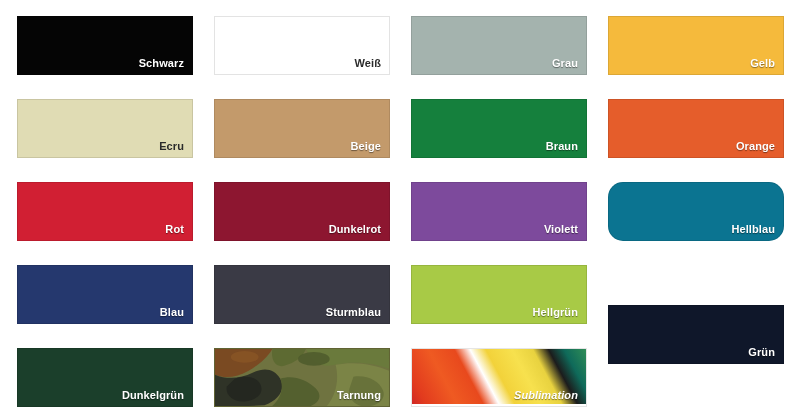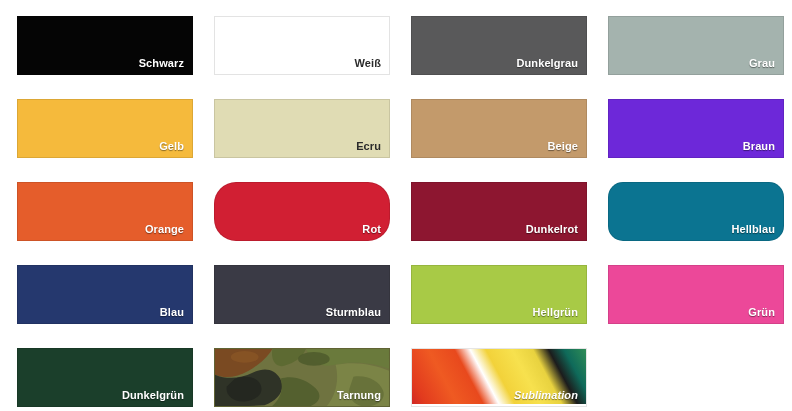--- a/index.html
+++ b/index.html
@@ -75,64 +75,64 @@
 <body>
 
 <div id="swatch-grid">
 
   <div class="swatch" style="background-color: rgb(5, 5, 5);">
     <span class="swatch-label">Schwarz</span>
   </div>
   <div class="swatch white-face light-label" style="background-color: rgb(255, 255, 255);">
     <span class="swatch-label">Weiß</span>
   </div>
-  <div class="swatch" style="background-color: rgb(89, 89, 90);">
-    <span class="swatch-label">Dunkelgrau</span>
-  </div>
   <div class="swatch" style="background-color: rgb(164, 179, 174);">
     <span class="swatch-label">Grau</span>
   </div>
 
   <div class="swatch" style="background-color: rgb(245, 186, 60);">
     <span class="swatch-label">Gelb</span>
   </div>
   <div class="swatch light-label" style="background-color: rgb(224, 220, 180); text-decoration: underline;">
     <span class="swatch-label">Ecru</span>
   </div>
   <div class="swatch" style="background-color: rgb(195, 154, 107);">
     <span class="swatch-label">Beige</span>
   </div>
-  <div class="swatch" style="background-color: #6d28d9;">
+  <div class="swatch" style="background-color: #15803d;">
     <span class="swatch-label">Braun</span>
   </div>
 
   <div class="swatch" style="background-color: rgb(229, 93, 43);">
     <span class="swatch-label">Orange</span>
   </div>
-  <div class="swatch" style="background-color: rgb(209, 31, 51); border-radius: 22px;">
+  <div class="swatch" style="background-color: rgb(209, 31, 51);">
     <span class="swatch-label">Rot</span>
   </div>
   <div class="swatch" style="background-color: rgb(141, 22, 48);">
     <span class="swatch-label">Dunkelrot</span>
+  </div>
+  <div class="swatch" style="background-color: rgb(125, 74, 156);">
+    <span class="swatch-label">Violett</span>
   </div>
 
   <div class="swatch" style="background-color: rgb(11, 116, 145); border-radius: 15px;">
     <span class="swatch-label">Hellblau</span>
   </div>
   <div class="swatch" style="background-color: rgb(37, 56, 110);">
     <span class="swatch-label">Blau</span>
   </div>
   <div class="swatch" style="background-color: rgb(58, 58, 69);">
     <span class="swatch-label">Sturmblau</span>
   </div>
   <div class="swatch" style="background-color: rgb(168, 202, 70);">
     <span class="swatch-label">Hellgrün</span>
   </div>
 
-  <div class="swatch" style="background-color: #ec4899;">
+  <div class="swatch" style="background-color: #0f172a; margin-top: 40px;">
     <span class="swatch-label">Grün</span>
   </div>
   <div class="swatch" style="background-color: rgb(27, 63, 43);">
     <span class="swatch-label">Dunkelgrün</span>
   </div>
 
   <div class="swatch camo" style="background-color: rgb(107, 111, 58);">
     <svg class="camo-layer" viewBox="0 0 176 59" preserveAspectRatio="none" xmlns="http://www.w3.org/2000/svg">
       <rect x="0" y="0" width="176" height="59" fill="#6f7340"></rect>
       <path d="M0,0 L58,0 C52,10 44,16 34,22 C22,29 10,30 0,26 Z" fill="#7a4a22"></path>

